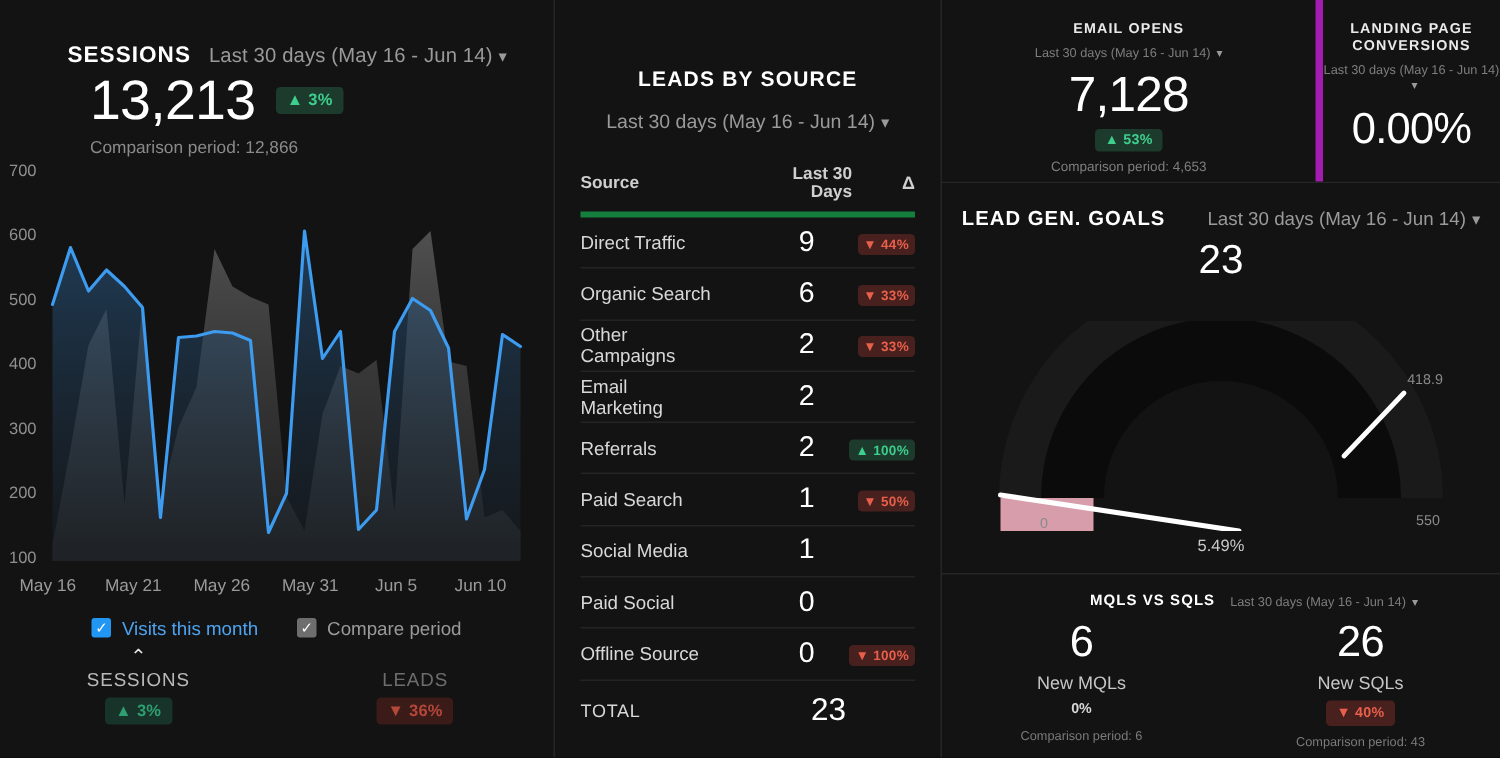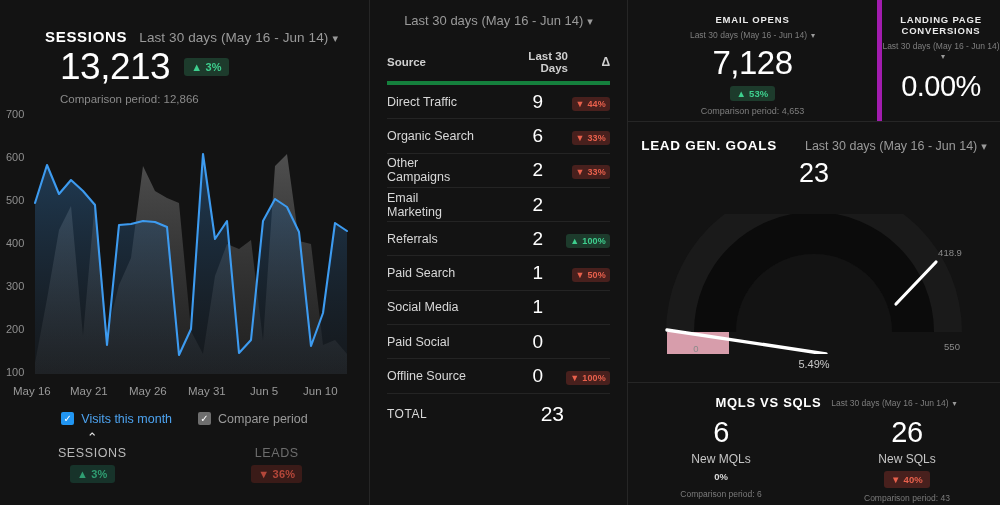--- a/index.html
+++ b/index.html
@@ -92,21 +92,21 @@
   .gauge-head { display: flex; align-items: baseline; justify-content: center; gap: 28px; padding-top: 16px; }
   .gauge-title { font-size: 13.5px; font-weight: bold; letter-spacing: .7px; }
   .gauge-range { font-size: 12.5px; color: #9a9a9a; }
   .gauge-value { text-align: center; font-size: 27px; font-weight: 300; margin-top: 5px; }
   .gauge-svg { position: absolute; left: 50%; transform: translateX(-50%); top: 92px; }
   .g-tick { font-size: 9.5px; fill: #8a8a8a; font-family: "Liberation Sans", sans-serif; }
   .g-tick-lg { font-size: 11px; fill: #c9c9c9; font-family: "Liberation Sans", sans-serif; }
 
   .rc-mql { flex: 1; background: #131313; padding-top: 12px; }
   .mql-head { display: flex; align-items: center; justify-content: center; gap: 10px; }
-  .mql-title { font-size: 13px; font-weight: bold; letter-spacing: .7px; padding-left: 44px; }
+  .mql-title { font-size: 10px; font-weight: bold; letter-spacing: .7px; padding-left: 44px; }
   .mql-range { font-size: 8.5px; color: #7e7e7e; }
   .mql-cols { display: flex; margin-top: 6px; }
   .mql-col { flex: 1; text-align: center; }
   .mql-num { font-size: 29px; font-weight: 400; letter-spacing: -.5px; }
   .mql-lbl { font-size: 12px; color: #c6c6c6; margin-top: 3px; }
   .mql-delta { font-size: 9.5px; font-weight: bold; margin-top: 5px; display: inline-block; }
   .mql-delta.flat { color: #d8d8d8; }
   .mql-cmp { font-size: 8.5px; color: #7b7b7b; margin-top: 5px; }
 </style>
 </head>
@@ -179,20 +179,21 @@
       </div>
       <div class="fk">
         <div class="fk-chev">&nbsp;</div>
         <div class="fk-label dim">LEADS</div>
         <div class="fk-badge badge down-lt"><span>▼</span> <span>36%</span></div>
       </div>
     </div>
   </div>
 
   <div class="panel-leads">
+    <div class="leads-title">LEADS BY SOURCE</div>
     <div class="leads-range"><span>Last 30 days (May 16 - Jun 14)</span><span class="caret">▾</span></div>
 
     <div class="lt-head">
       <div class="c-src">Source</div>
       <div class="c-val">Last 30 Days</div>
       <div class="c-dl">Δ</div>
     </div>
 
     <div class="lt-row">
       <div class="c-src">Direct Traffic</div>

